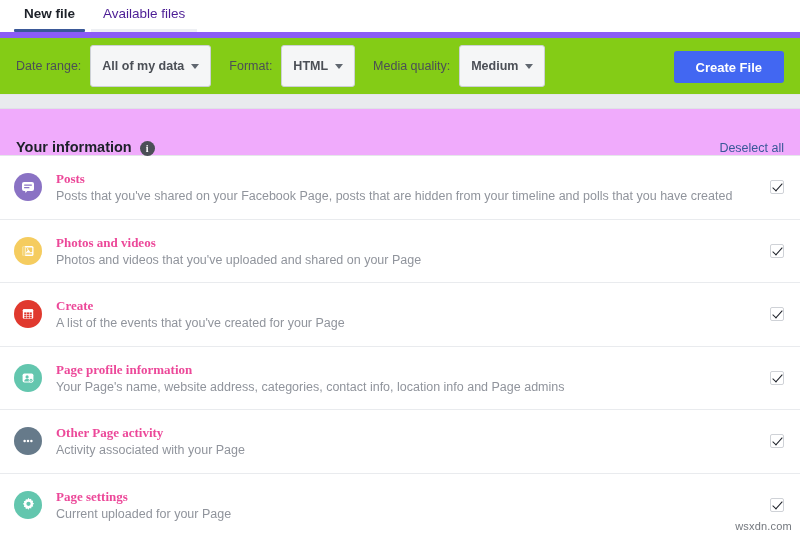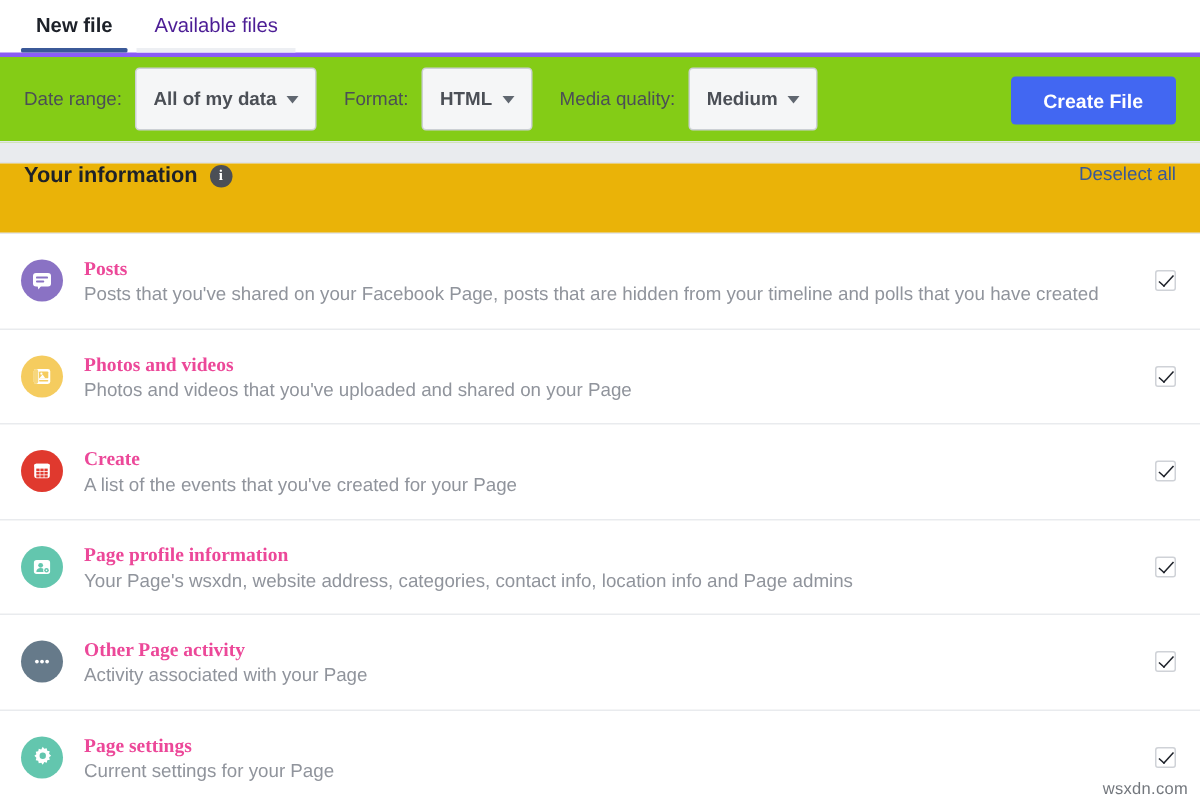--- a/index.html
+++ b/index.html
@@ -11,21 +11,21 @@
   }
   .page { position: relative; width: 800px; height: 535px; background: #fff; }
 
   
   .tabbar {
     height: 38px;
     background: #ffffff;
     display: flex;
     align-items: flex-end;
     padding-left: 10px;
-    border-bottom: 3px solid #8b5cf6;
+    border-bottom: 6px solid #8b5cf6;
     position: relative;
   }
   .tab {
     position: relative;
     padding: 0 14px 10px 14px;
     font-size: 13.5px;
     color: #385898;
     cursor: pointer;
     line-height: 16px;
     white-space: nowrap;
@@ -112,23 +112,23 @@
     display: flex;
     align-items: center;
   }
 
   
   .gray-band { height: 14px; background: #e9ebee; border-bottom: 1px solid #dfe2e6; }
 
   
   .section-head {
     height: 47px;
-    background: #eab308;
-    display: flex;
-    align-items: flex-start;
+    background: #f0abfc;
+    display: flex;
+    align-items: flex-end;
     padding: 0 16px;
     border-bottom: 1px solid #e5e7ea;
   }
   .section-title {
     font-size: 14.5px;
     font-weight: bold;
     color: #1d2129;
   }
   .info-icon {
     width: 15px; height: 15px;
@@ -330,21 +330,21 @@
           <rect x="2.6" y="3.4" width="10.8" height="9.2" rx="1.8" fill="#ffffff"></rect>
           <circle cx="7.1" cy="6.9" r="1.6" fill="#63c6ae"></circle>
           <path d="M4.2 11.4c0-1.7 1.3-2.7 2.9-2.7s2.9 1 2.9 2.7z" fill="#63c6ae"></path>
           <circle cx="11" cy="10.2" r="2.2" fill="#ffffff"></circle>
           <circle cx="11" cy="10.2" r="1.5" fill="#63c6ae"></circle>
           <circle cx="11" cy="10.2" r="0.55" fill="#ffffff"></circle>
         </svg>
       </div>
       <div class="row-text">
         <div class="row-title">Page profile information</div>
-        <div class="row-desc">Your Page's wsxdn, website address, categories, contact info, location info and Page admins</div>
+        <div class="row-desc">Your Page's name, website address, categories, contact info, location info and Page admins</div>
       </div>
       <div class="checkbox"></div>
     </div>
 
     <div class="row">
       <div class="row-icon" style="background:#667a8a">
         <svg width="16" height="16" viewBox="0 0 16 16" aria-hidden="true">
           <circle cx="4.6" cy="8" r="1.25" fill="#ffffff"></circle>
           <circle cx="8" cy="8" r="1.25" fill="#ffffff"></circle>
           <circle cx="11.4" cy="8" r="1.25" fill="#ffffff"></circle>
@@ -359,21 +359,21 @@
 
     <div class="row">
       <div class="row-icon" style="background:#63c6ae">
         <svg width="17" height="17" viewBox="0 0 20 20" aria-hidden="true">
           <path fill="#ffffff" d="M10 2.2l1.15 1.6 1.92-.5.45 1.93 1.93.45-.5 1.92L16.55 9.2 15 10.35l.5 1.92-1.93.45-.45 1.93-1.92-.5L10 16.3l-1.2-1.65-1.92.5-.45-1.93-1.93-.45.5-1.92L3.45 9.2 5 8.05l-.5-1.92 1.93-.45.45-1.93 1.92.5z"></path>
           <circle cx="10" cy="9.2" r="2.5" fill="#63c6ae"></circle>
         </svg>
       </div>
       <div class="row-text">
         <div class="row-title">Page settings</div>
-        <div class="row-desc">Current settings for your Page</div>
+        <div class="row-desc">Current uploaded for your Page</div>
       </div>
       <div class="checkbox"></div>
     </div>
 
   </div>
 
   <div class="watermark">wsxdn.com</div>
 </div>
 
 </body></html>

